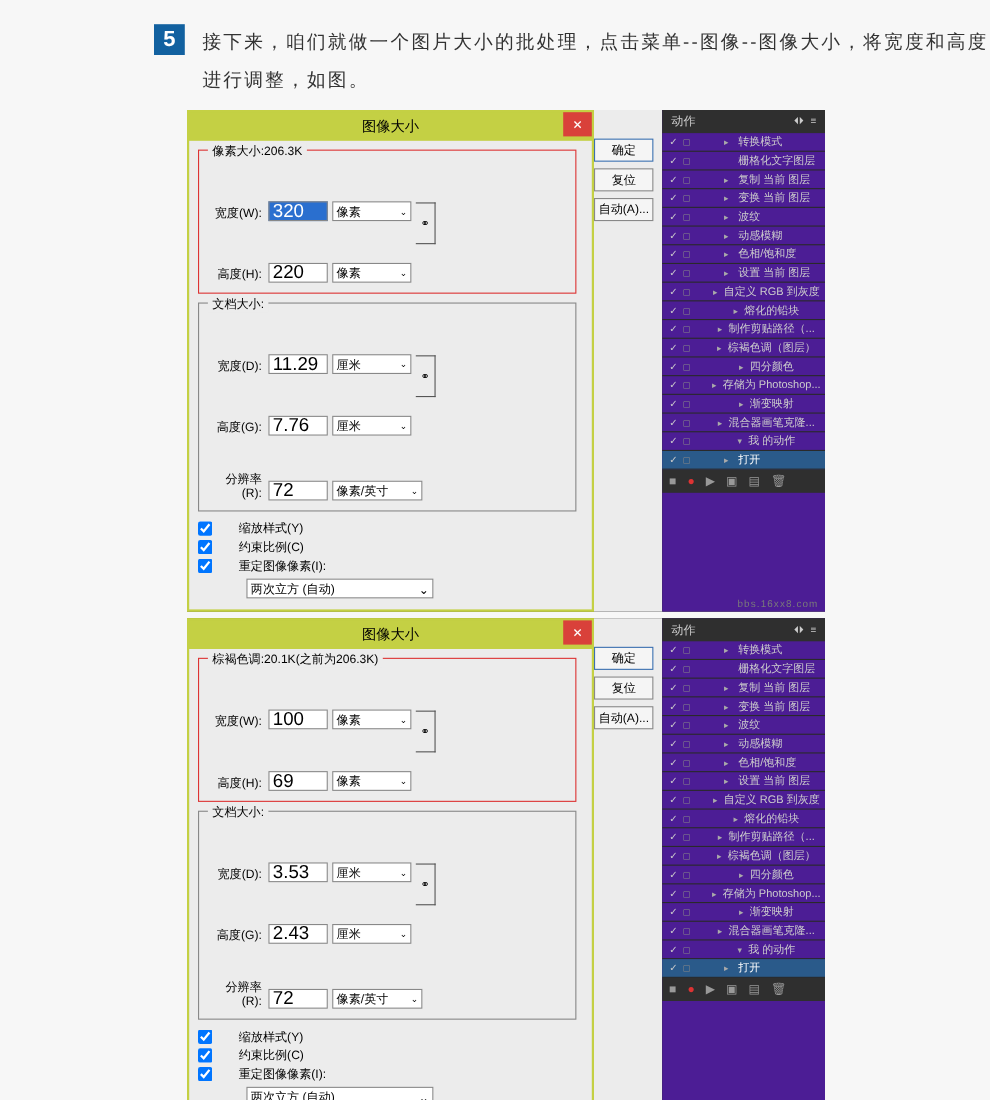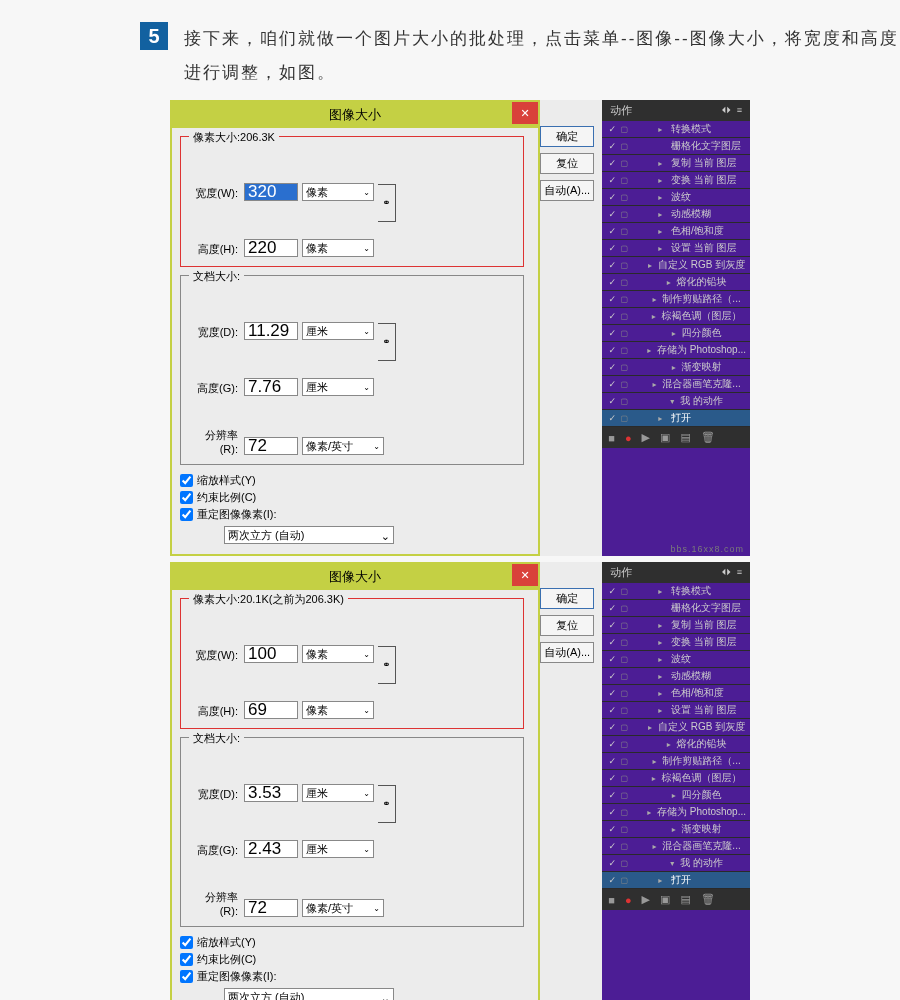--- a/index.html
+++ b/index.html
@@ -17,21 +17,21 @@
 .fieldset { border: 1px solid #888; padding: 8px 8px 6px 8px; margin-bottom: 8px; position: relative; }
 .fieldset.redbox { border: 1px solid #d33; }
 .fs-label { position: absolute; top: -7px; left: 8px; background: #ececec; padding: 0 4px; font-size: 11px; }
 .frow { display: flex; align-items: flex-end; margin: 3px 0; }
 .flabel { width: 55px; text-align: right; padding-right: 6px; font-size: 11px; }
 .finput { width: 54px; height: 18px; border: 1px solid #888; background: #fff; padding: 0 3px; font-size: 17px; margin-top: 35px; }
 .finput.sel { background: #2a6fcf; color: #fff; }
 .fselect { width: 72px; height: 18px; border: 1px solid #888; background: #fff; padding: 0 3px; font-size: 11px; display: flex; align-items: center; justify-content: space-between; margin-left: 4px; }
 .fselect .arr { font-size: 8px; }
 .link-br { width: 18px; border-top: 1px solid #555; border-right: 1px solid #555; border-bottom: 1px solid #555; height: 38px; margin-left: 4px; display: flex; align-items: center; justify-content: center; font-size: 10px; }
-.chk-row { display: flex; align-items: center; margin: 2px 0; font-size: 11px; }
+.chk-row { display: flex; align-items: center; margin: 2px 0; font-size: 11px; gap: 20px; }
 .chk-row input { margin-right: 4px; }
 .interp { width: 170px; height: 18px; border: 1px solid #888; background: #fff; padding: 0 3px; font-size: 11px; display: flex; align-items: flex-end; justify-content: space-between; margin: 4px 0 2px 44px; }
 .dlg-btn { border: 1px solid #888; background: #f5f5f5; text-align: center; padding: 2px 0; font-size: 11px; margin-bottom: 6px; }
 .dlg-btn.primary { border: 1px solid #3a6fb0; }
 .side-col { background: #ececec; width: 86px; padding: 26px 8px 0 0; }
 .actions { background: #4c1d95; width: 180px; color: #ccc; font-size: 10px; position: relative; }
 .act-head { background: #2f2f2f; padding: 3px 8px; font-size: 11px; display: flex; justify-content: space-between; align-items: center; }
 .act-head .icons { display: flex; gap: 6px; font-size: 9px; }
 .act-row { display: flex; align-items: center; padding: 1px 4px; border-bottom: 1px solid #2a2a2a; }
 .act-chk { width: 12px; text-align: center; color: #ccc; font-size: 9px; }
@@ -262,21 +262,21 @@
 <div class="shot">
 <div class="dialog-wrap">
 <div style="position:relative;">
 <div class="dialog">
   <div class="dlg-title">
     <span>图像大小</span>
     <div class="dlg-close">✕</div>
   </div>
   <div class="dlg-body">
     <div class="fieldset redbox">
-      <div class="fs-label">像素大小:20.1K(之前为206.3K)</div>
+      <div class="fs-label">棕褐色调:20.1K(之前为206.3K)</div>
       <div style="display:flex;align-items:center;">
         <div>
           <div class="frow">
             <span class="flabel">宽度(W):</span>
             <input class="finput" value="100" style="">
             <div class="fselect">
                         <span>像素</span>
                         <span class="arr">⌄</span>
                       </div>
           </div>

